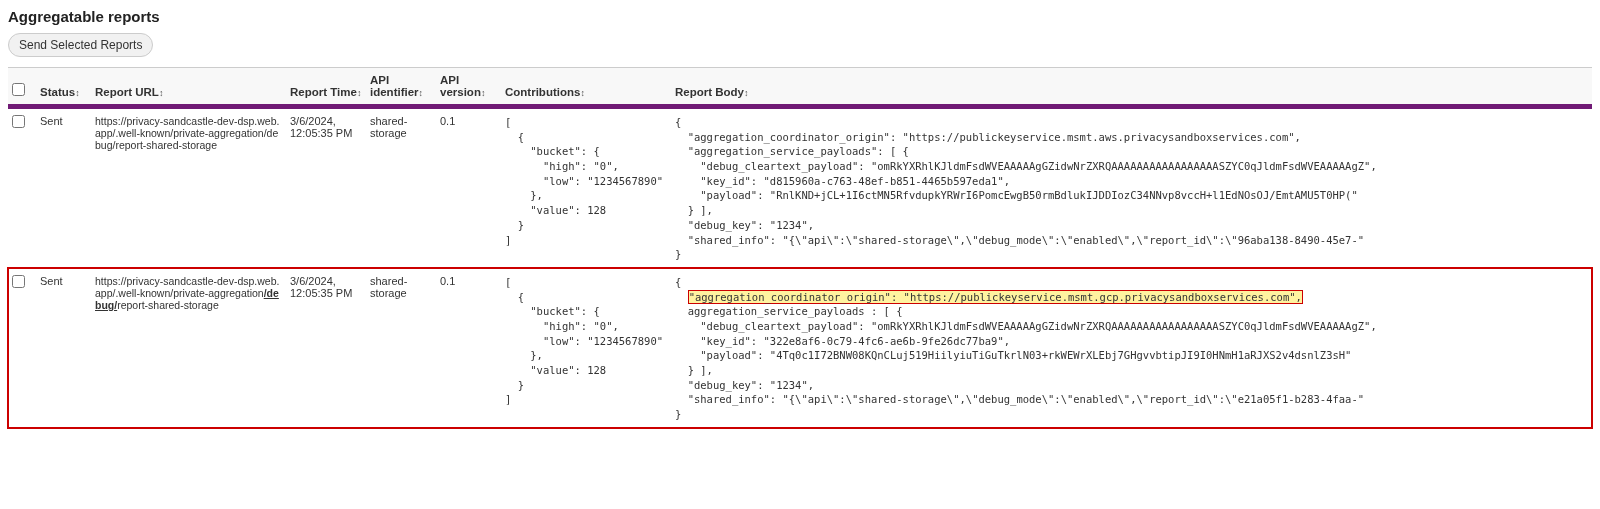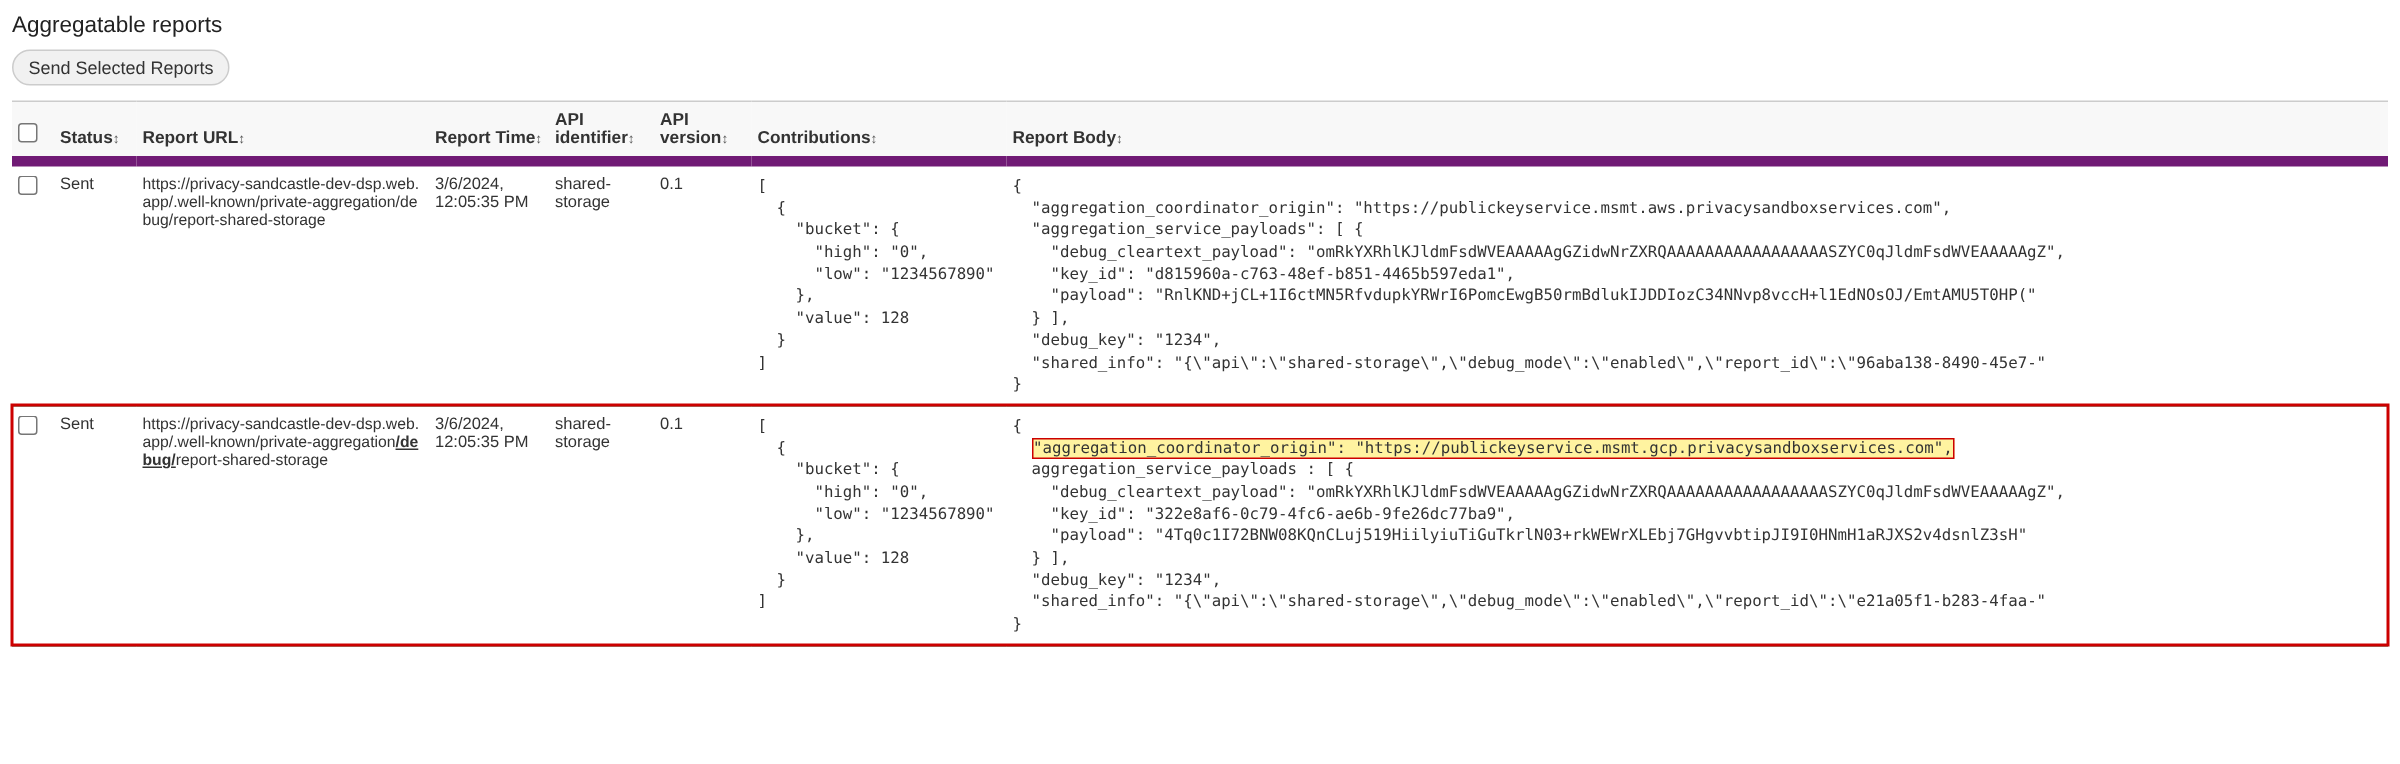--- a/index.html
+++ b/index.html
@@ -5,21 +5,21 @@
     * { box-sizing: border-box; margin: 0; padding: 0; }
     body {
       font-family: Arial, sans-serif;
       font-size: 12px;
       background: #fff;
       color: #333;
       padding: 8px;
     }
     h2 {
       font-size: 15px;
-      font-weight: normal;
+      font-weight: bold;
       margin-bottom: 8px;
       color: #222;
     }
     .send-btn {
       border: 1px solid #ccc;
       background: #f1f1f1;
       padding: 4px 10px;
       font-size: 12px;
       cursor: pointer;
       margin-bottom: 10px;
@@ -35,21 +35,21 @@
     col.col-status { width: 55px; }
     col.col-url    { width: 195px; }
     col.col-time   { width: 80px; }
     col.col-apiid  { width: 70px; }
     col.col-apiver { width: 65px; }
     col.col-contrib { width: 170px; }
     col.col-body   { width: auto; }
 
     thead tr th {
       background: #f8f8f8;
-      border-bottom: 7px solid #701a75;
+      border-bottom: 5px solid #701a75;
       border-top: 1px solid #ccc;
       padding: 6px 4px;
       text-align: left;
       font-weight: bold;
       font-size: 11.5px;
       vertical-align: bottom;
     }
     tbody tr td {
       padding: 6px 4px;
       vertical-align: top;

